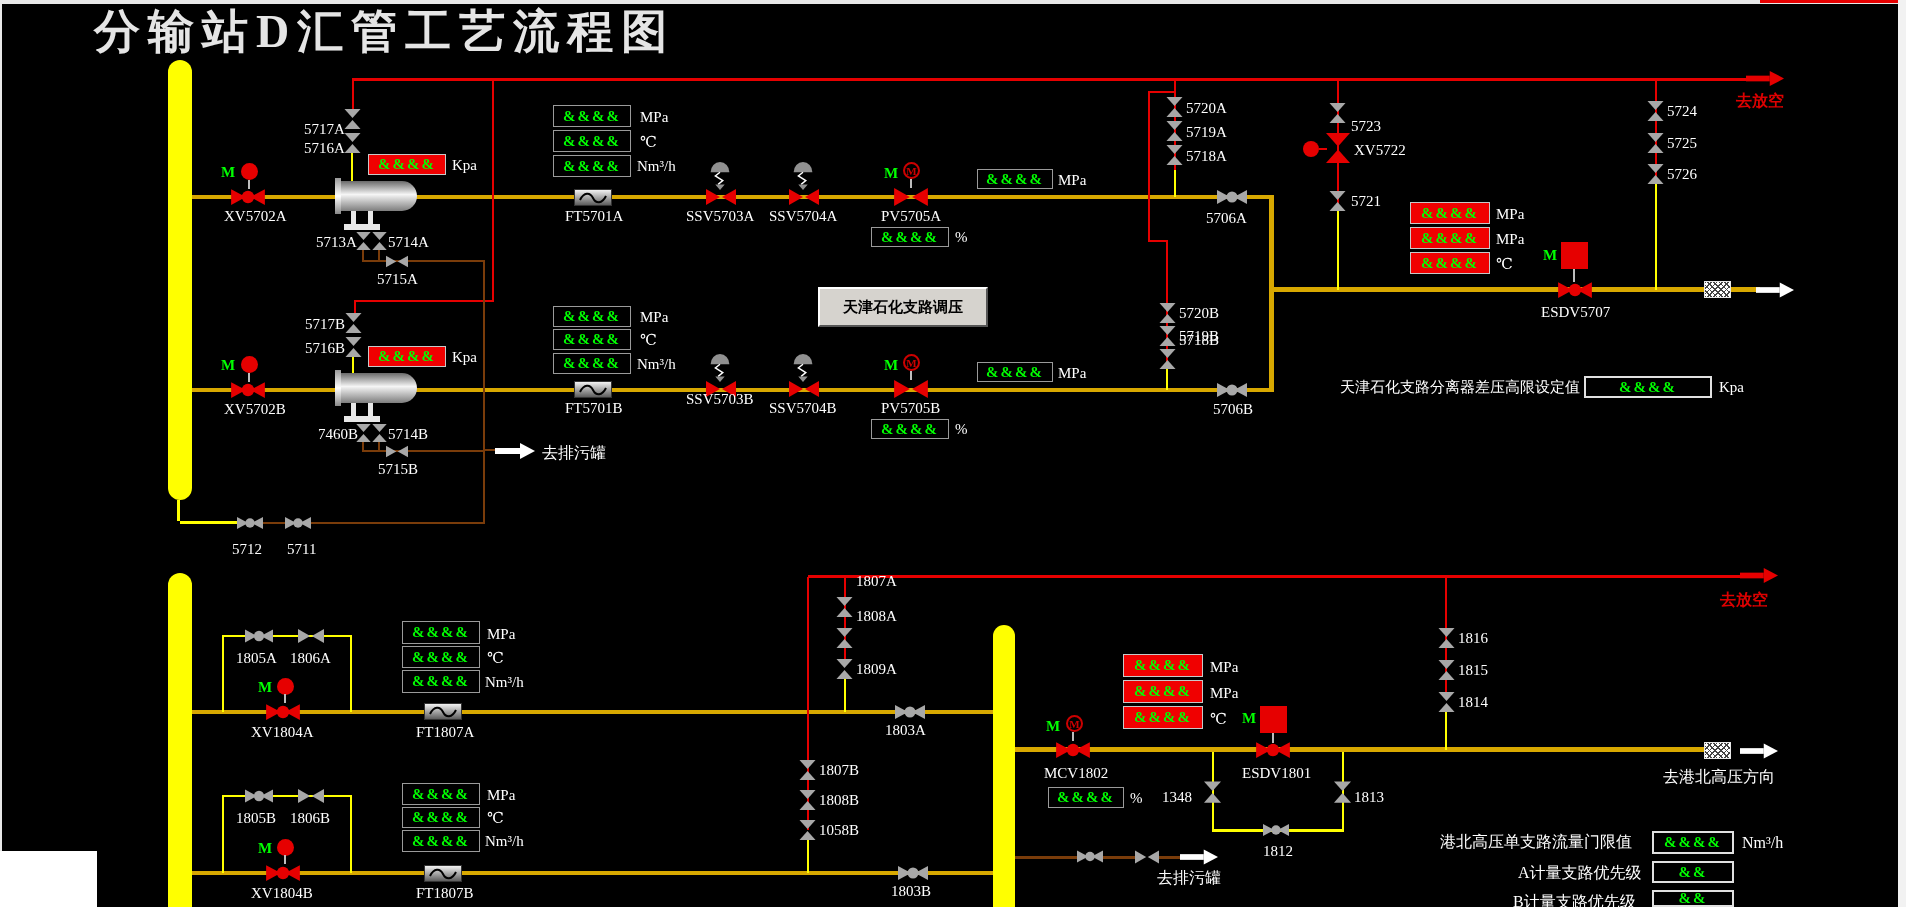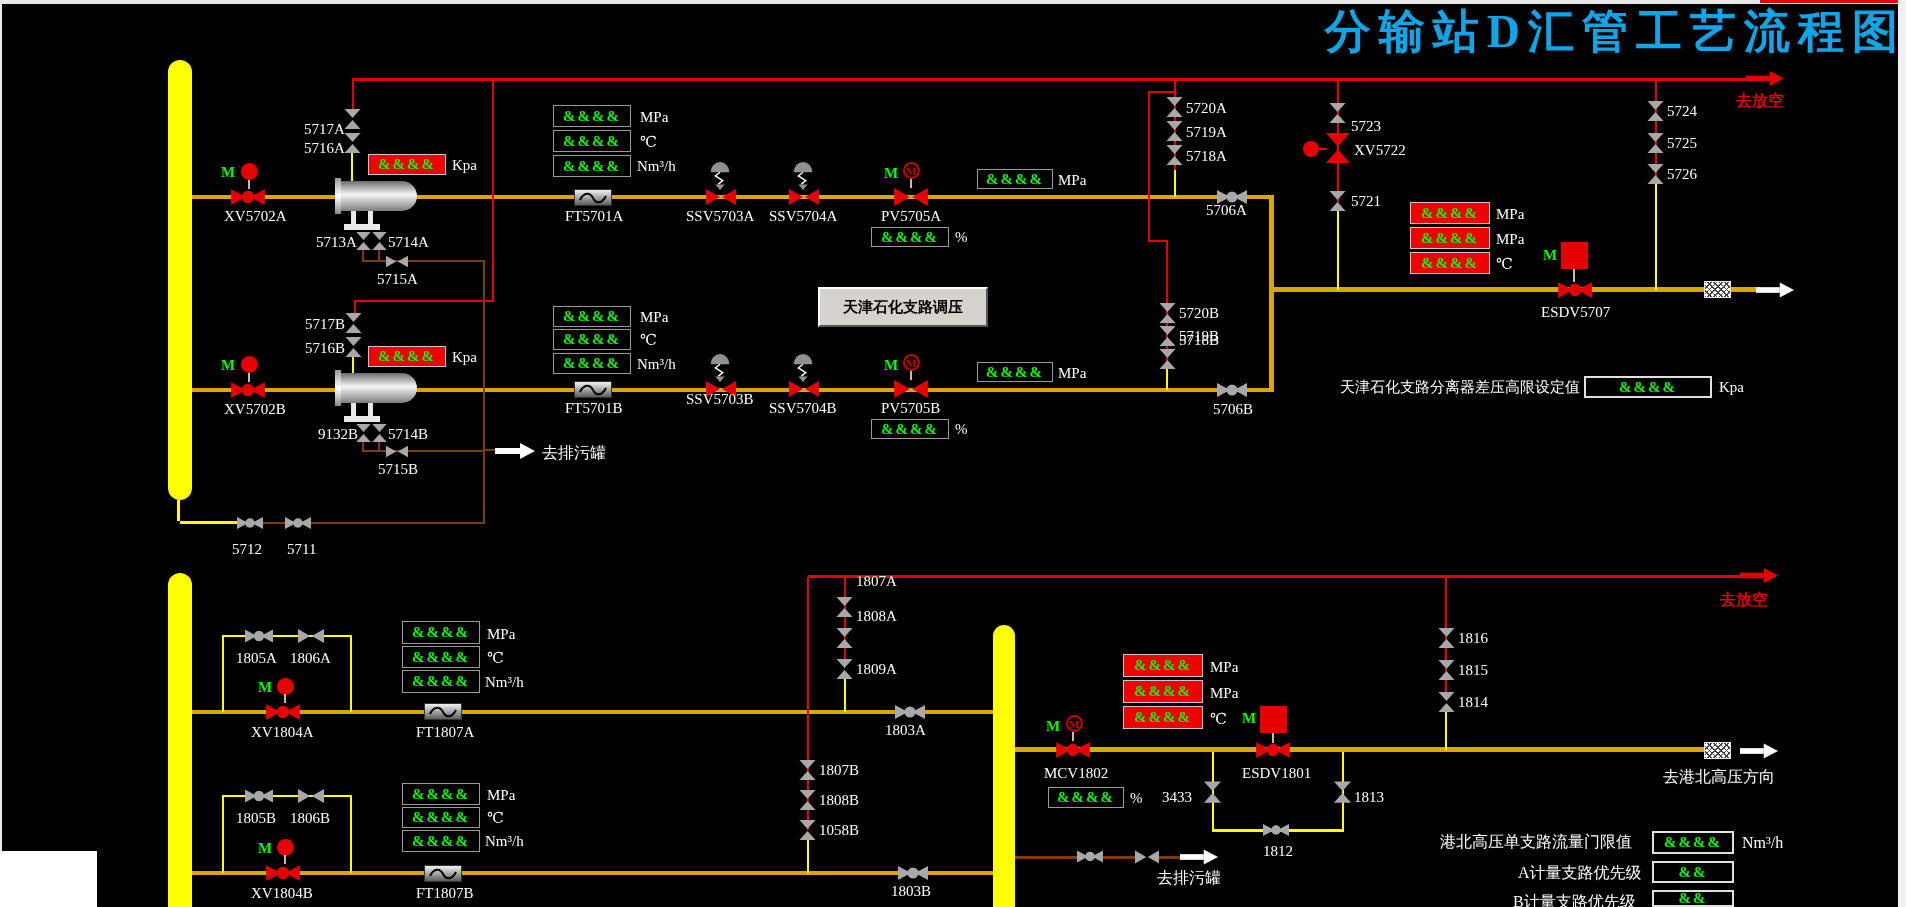--- a/index.html
+++ b/index.html
@@ -32,21 +32,21 @@
       background-image:repeating-linear-gradient(45deg,#444 0 1px,transparent 1px 4px),
                        repeating-linear-gradient(135deg,#444 0 1px,transparent 1px 4px);}
   .btn{position:absolute;background:#d6d3ce;color:#000;font-size:15px;font-weight:bold;
        border-top:2px solid #fff;border-left:2px solid #fff;border-right:2px solid #555;border-bottom:2px solid #555;
        display:flex;align-items:center;justify-content:center;cursor:pointer;}
   .vessel{position:absolute;background:linear-gradient(180deg,#6a6a6a 0%,#f5f5f5 45%,#7d7d7d 100%);
           border-radius:0 15px 15px 0 / 0 50% 50% 0;}
   .flange{position:absolute;background:linear-gradient(180deg,#999,#fff 50%,#888);}
   .leg{position:absolute;background:#e8e8e8;width:5px;}
   .tray{position:absolute;background:#e8e8e8;height:6px;}
-  #title{position:absolute;left:94px;top:1px;width:1812px;text-align:right;color:#0ea5e9;
+  #title{position:absolute;left:94px;top:1px;width:1812px;text-align:left;color:#e5e5e5;
          font-size:46px;font-weight:bold;letter-spacing:8px;}
 </style>
 </head>
 <body>
 
 <div id="stage">
 
 <svg width="0" height="0" style="position:absolute">
   <defs>
     <symbol id="bt" viewBox="0 0 30 16">
@@ -226,21 +226,21 @@
 <svg class="v" style="left:1166px;top:145px;width:17px;height:20px" fill="#a8a8a8">
       <use href="#vv"></use>
     </svg>
 <div class="lbl" style="left:1186px;top:100px">5720A</div>
 <div class="lbl" style="left:1186px;top:124px">5719A</div>
 <div class="lbl" style="left:1186px;top:148px">5718A</div>
 
 <svg class="v" style="left:1210px;top:189px;width:44px;height:16px" fill="#a8a8a8">
       <use href="#btc"></use>
     </svg>
-<div class="lbl" style="left:1206px;top:202px">5706A</div>
+<div class="lbl" style="left:1206px;top:210px">5706A</div>
 
 <svg class="v" style="left:229px;top:381px;width:38px;height:18px" fill="#e60000">
       <use href="#btc"></use>
     </svg>
 <div class="mc" style="left:241px;top:356px;width:17px;height:17px"></div>
 <div class="stem" style="left:248px;top:373px;width:2px;height:9px"></div>
 <div class="m" style="left:221px;top:357px">M</div>
 <div class="lbl" style="left:224px;top:401px">XV5702B</div>
 
 <svg class="v" style="left:345px;top:313px;width:17px;height:20px" fill="#a8a8a8">
@@ -254,21 +254,21 @@
 
 <div class="rdisp grnv" style="left:368px;top:346px;width:78px;height:21px">&amp;&amp;&amp;&amp;</div>
 <div class="lbl" style="left:452px;top:349px">Kpa</div>
 
 <svg class="v" style="left:356px;top:424px;width:15px;height:18px" fill="#a8a8a8">
       <use href="#vv"></use>
     </svg>
 <svg class="v" style="left:372px;top:424px;width:15px;height:18px" fill="#a8a8a8">
       <use href="#vv"></use>
     </svg>
-<div class="lbl" style="left:318px;top:426px">9132B</div>
+<div class="lbl" style="left:318px;top:426px">7460B</div>
 <div class="lbl" style="left:388px;top:426px">5714B</div>
 <svg class="v" style="left:386px;top:445px;width:22px;height:13px" fill="#a8a8a8">
       <use href="#bt"></use>
     </svg>
 <div class="lbl" style="left:378px;top:461px">5715B</div>
 
 <svg class="v" style="left:495px;top:443px;width:40px;height:16px" fill="#fff">
       <use href="#arr"></use>
     </svg>
 <div class="lbl big" style="left:542px;top:444px">去排污罐</div>
@@ -542,21 +542,21 @@
 <div class="m" style="left:1242px;top:710px">M</div>
 <div class="stem" style="left:1272px;top:733px;width:2px;height:10px"></div>
 <svg class="v" style="left:1253px;top:741px;width:40px;height:18px" fill="#e60000">
       <use href="#btc"></use>
     </svg>
 <div class="lbl" style="left:1242px;top:765px">ESDV1801</div>
 
 <svg class="v" style="left:1204px;top:780px;width:17px;height:24px" fill="#a8a8a8">
       <use href="#vv"></use>
     </svg>
-<div class="lbl" style="left:1162px;top:789px">3433</div>
+<div class="lbl" style="left:1162px;top:789px">1348</div>
 <svg class="v" style="left:1334px;top:780px;width:17px;height:24px" fill="#a8a8a8">
       <use href="#vv"></use>
     </svg>
 <div class="lbl" style="left:1354px;top:789px">1813</div>
 <svg class="v" style="left:1263px;top:822px;width:26px;height:16px" fill="#a8a8a8">
       <use href="#btc"></use>
     </svg>
 <div class="lbl" style="left:1263px;top:843px">1812</div>
 
 <svg class="v" style="left:1438px;top:628px;width:17px;height:20px" fill="#a8a8a8">

